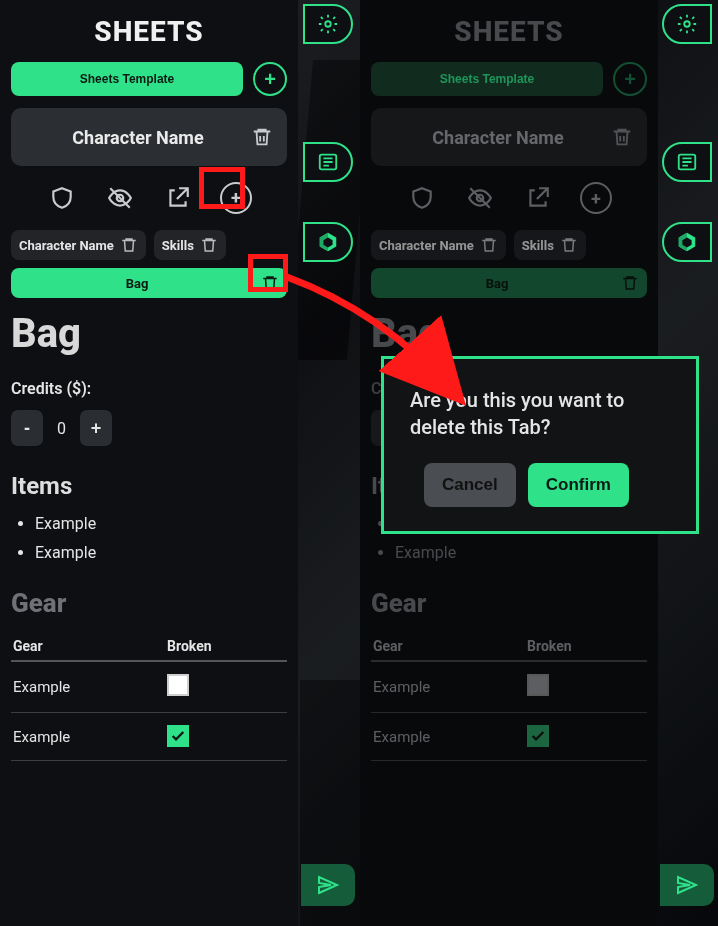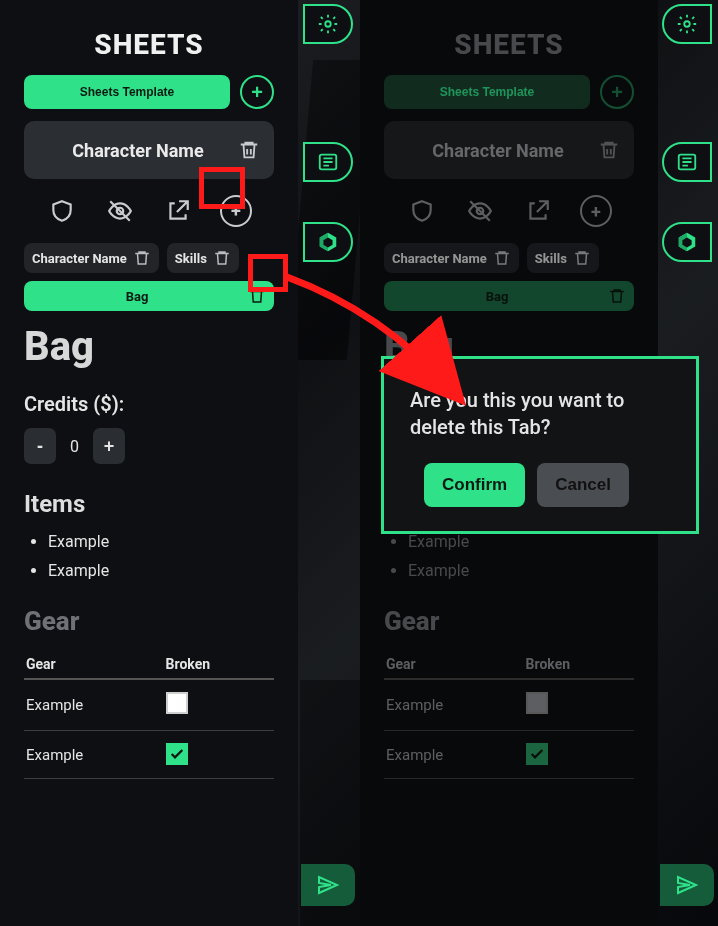--- a/index.html
+++ b/index.html
@@ -26,21 +26,21 @@
   }
   .bg-texture::before { top:60px; left:300px; width:60px; height:300px; transform: skewX(-5deg); }
   .bg-texture::after { top:680px; left:300px; width:60px; height:260px; }
 
   .panel {
     position: absolute;
     top: 0;
     width: 298px;
     height: 926px;
     background: #0d0f12;
-    padding: 24px;
+    padding: 11px;
   }
   .panel.left { left: 0; }
   .panel.right { left: 360px; }
 
   .sheets-title {
     text-align: center;
     font-size: 28px;
     font-weight: 800;
     letter-spacing: 1px;
     color: #f0f0f0;
@@ -126,21 +126,21 @@
   .tab-label { font-size:13px; font-weight:700; color:#e5e5e5; }
   .tab-chip.active .tab-label { color:#0b1a12; }
   .tab-trash { width:18px; height:18px; stroke:#b8bbc0; fill:none; stroke-width:2; cursor:pointer; }
   .tab-chip.active .tab-trash { stroke:#0b1a12; }
   .tab-chip.flex1 { flex:1; justify-content:center; }
   .tab-chip.flex1 .tab-label { flex:1; text-align:center; }
 
   .page-title { font-size:40px; font-weight:800; color:#d8d8d8; margin:12px 0 22px; }
   .panel.right .page-title { color:#6f7176; }
 
-  .credits-label { font-size:20px; font-weight:600; margin-bottom:12px; }
+  .credits-label { font-size:16px; font-weight:600; margin-bottom:12px; }
   .panel.right .credits-label { color:#5d5f64; }
   .stepper { display:flex; align-items:center; gap:14px; margin-bottom:26px; }
   .step-btn {
     width:32px; height:36px; background:#2a2d31; border:none; border-radius:7px;
     color:#e5e5e5; font-size:18px; font-weight:700; cursor:pointer;
   }
   .panel.right .step-btn { background:#232528; color:#8a8d92; }
   .step-val { font-size:16px; color:#e5e5e5; }
   .panel.right .step-val { color:#8a8d92; }
 
@@ -495,22 +495,22 @@
     <svg viewBox="0 0 24 24">
       <path d="M3 20l18-8L3 4v6l12 2-12 2v6z"></path>
     </svg>
   </button>
 
 <div class="dim-overlay"></div>
 
 <div class="modal">
   <div class="modal-text">Are you this you want to delete this Tab?</div>
   <div class="modal-row">
+    <button class="modal-btn cancel">Cancel</button>
     <button class="modal-btn confirm">Confirm</button>
-    <button class="modal-btn cancel">Cancel</button>
   </div>
 </div>
 
 <div class="red-box" style="left:199px; top:167px; width:46px; height:42px;"></div>
 <div class="red-box" style="left:248px; top:254px; width:40px; height:38px;"></div>
 <svg class="arrow-svg" style="left:282px; top:272px;" width="200" height="140" viewBox="0 0 200 140">
   <defs>
       <marker id="ah" markerWidth="12" markerHeight="12" refX="9" refY="6" orient="auto">
         <path d="M0,0 L12,6 L0,12 z" fill="#ff1a1a"></path>
       </marker>

